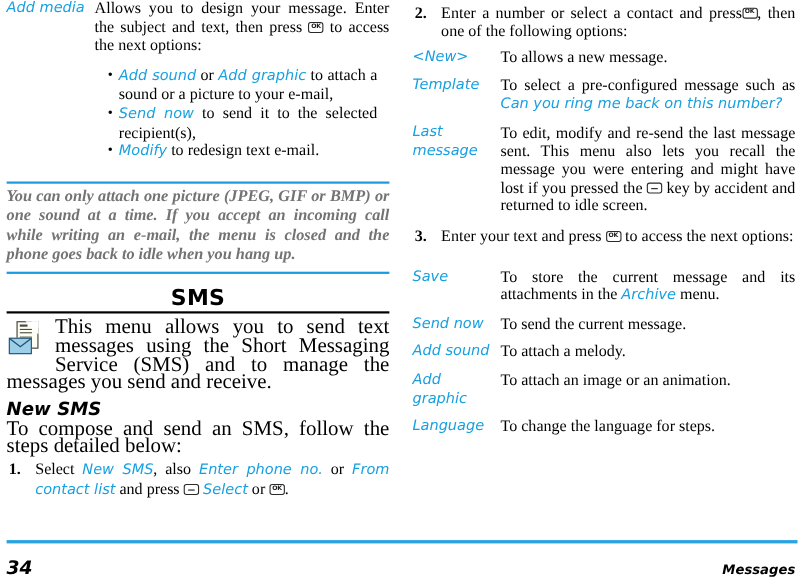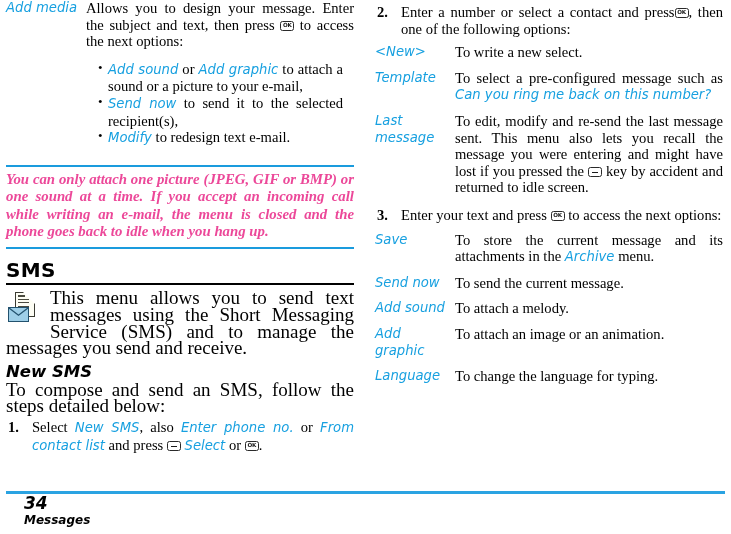--- a/index.html
+++ b/index.html
@@ -69,37 +69,38 @@
     left: 1px; top: -1px;
     font-size: 13px;
   }
 
   
   .rule-blue {
     border: 0; border-top: 2.6px solid #1a9bdd;
     margin: 7px 0 4px 0;
   }
   .note {
-    color: #ec4899;
+    color: #737373;
     font-family: "Liberation Serif", serif;
     font-weight: bold;
     font-style: italic;
     font-size: 14.8px;
     line-height: 17.4px;
     text-align: justify;
   }
 
   
   h1.h-section {
     font-family: "DejaVu Sans", sans-serif;
     font-weight: bold;
     font-size: 20px;
     letter-spacing: 0.3px;
     margin: 9px 0 1px 0;
     padding: 0;
+    text-align: center;
   }
   .rule-black { border: 0; border-top: 2.2px solid #000; margin: 0 0 5px 0; }
   h2.h-sub {
     font-family: "DejaVu Sans", sans-serif;
     font-weight: bold;
     font-style: italic;
     font-size: 16.5px;
     margin: 5px 0 1px 0;
     padding: 0;
   }
@@ -198,22 +199,22 @@
     position: absolute; left: 2.6px; right: 2.6px; top: 4px;
     height: 1.4px; background: #1a1a1a;
   }
 
   
   .footer-rule {
     position: absolute; left: 6px; right: 6px; bottom: 40px;
     border-top: 3px solid #2aa3e2;
   }
   .footer {
-    position: absolute; left: 24px; right: 8px; bottom: 7px;
-    display: flex; justify-content: space-between; align-items: baseline; flex-direction: column;
+    position: absolute; left: 6px; right: 8px; bottom: 7px;
+    display: flex; justify-content: space-between; align-items: baseline;
   }
   .pageno {
     font-family: "DejaVu Sans", sans-serif;
     font-style: italic;
     font-weight: bold;
     font-size: 17px;
   }
   .section-name {
     font-family: "DejaVu Sans", sans-serif;
     font-style: italic;
@@ -306,21 +307,21 @@
 
     <div class="step">
       <span class="num">2.</span>
       <span>Enter a number or select a contact and press</span><span class="key key-ok"></span><span>, then one of the following options:</span>
     </div>
 
     <table class="deftable" style="margin-top:7px;">
       <tbody>
           <tr>
         <td class="label">&lt;New&gt;</td>
-        <td class="desc">To write a new select.</td>
+        <td class="desc">To allows a new message.</td>
       </tr>
       <tr class="spaced">
         <td class="label">Template</td>
         <td class="desc">
           <span>To select a pre-configured message such as</span>
           <span class="accent">Can you ring me back on this number?</span>
         </td>
       </tr>
       <tr class="spaced">
         <td class="label">Last message</td>
@@ -334,21 +335,21 @@
     </tbody>
       </table>
 
     <div class="step" style="margin-top:11px;">
       <span class="num">3.</span>
       <span>Enter your text and press</span>
       <span class="key key-ok"></span>
       <span>to access the next options:</span>
     </div>
 
-    <table class="deftable" style="margin-top:8px;">
+    <table class="deftable" style="margin-top:20px;">
       <tbody>
           <tr>
         <td class="label">Save</td>
         <td class="desc">
           <span>To store the current message and its attachments in the</span>
           <span class="accent">Archive</span>
           <span>menu.</span>
         </td>
       </tr>
       <tr class="spaced">
@@ -358,21 +359,21 @@
       <tr class="spaced">
         <td class="label">Add sound</td>
         <td class="desc">To attach a melody.</td>
       </tr>
       <tr class="spaced">
         <td class="label">Add graphic</td>
         <td class="desc">To attach an image or an animation.</td>
       </tr>
       <tr class="spaced">
         <td class="label">Language</td>
-        <td class="desc">To change the language for typing.</td>
+        <td class="desc">To change the language for steps.</td>
       </tr>
     </tbody>
       </table>
 
   </div>
 
   <div class="footer-rule"></div>
   <div class="footer">
     <span class="pageno">34</span>
     <span class="section-name">Messages</span>

